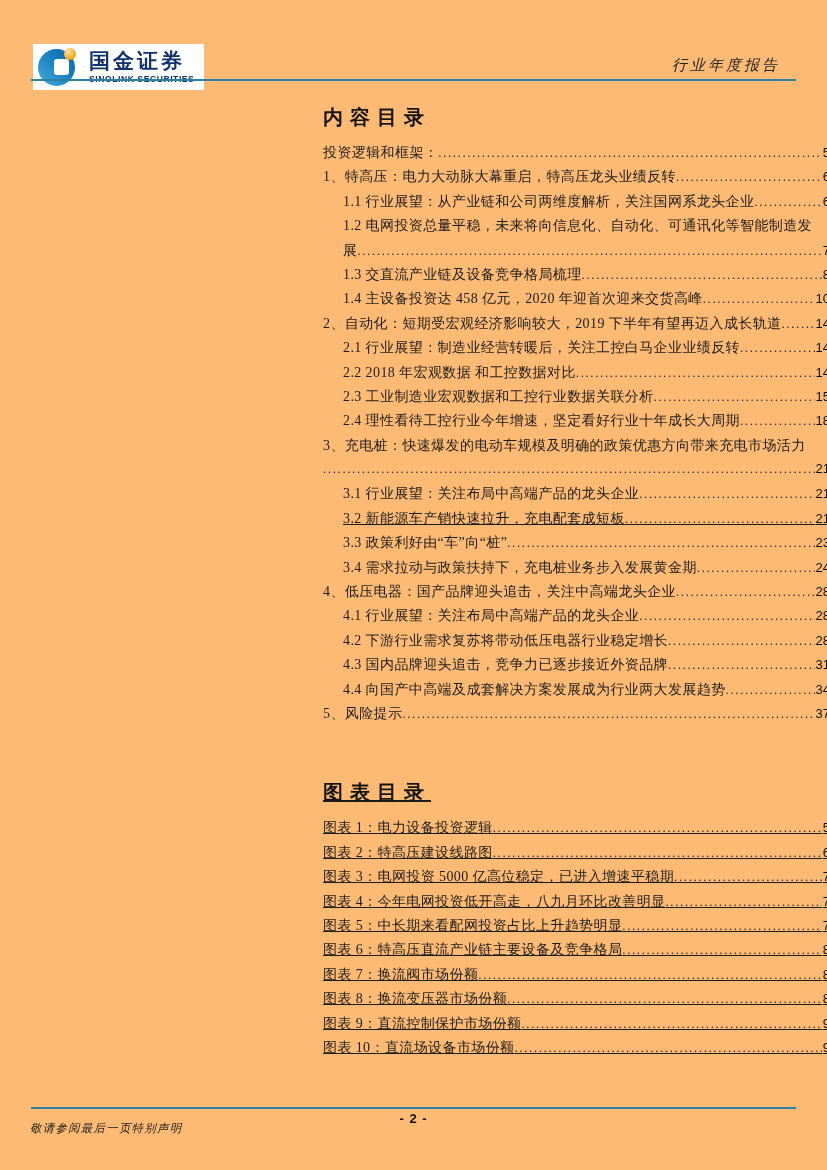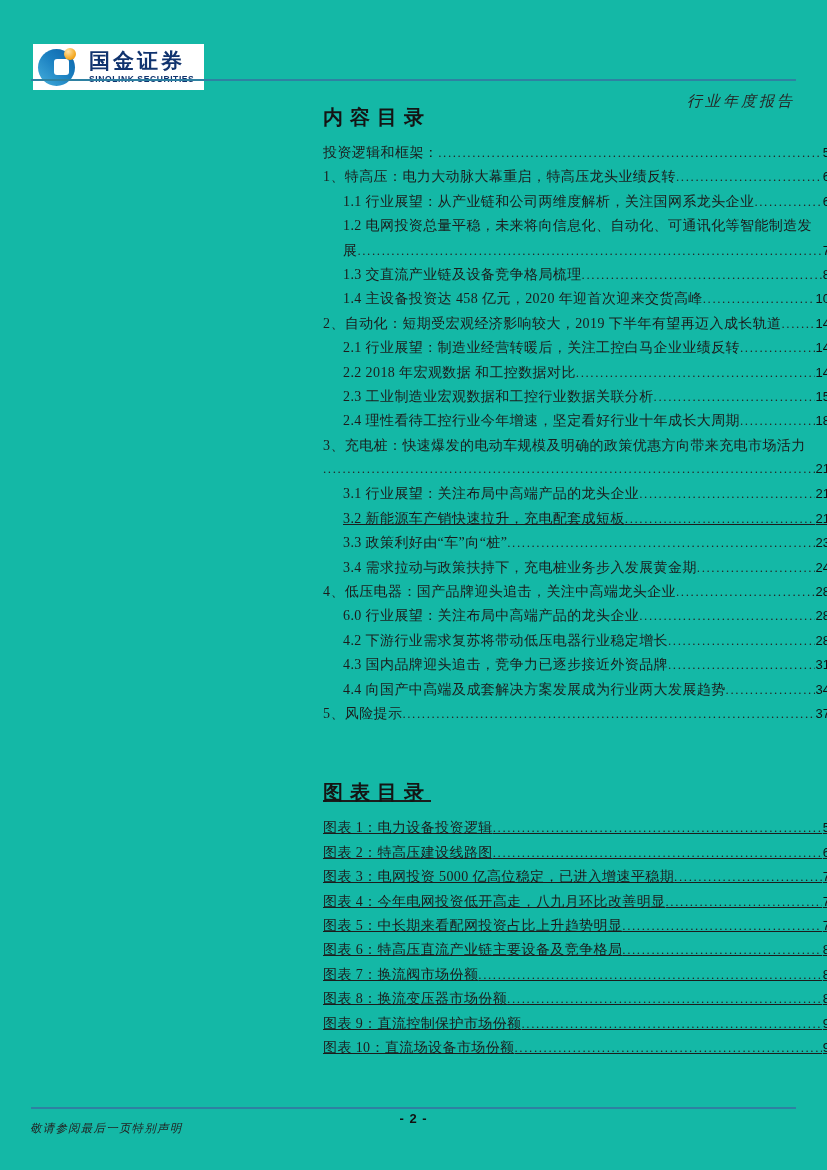--- a/index.html
+++ b/index.html
@@ -2,21 +2,21 @@
 <html><head>
 <meta charset="utf-8">
 <style>
   * { margin:0; padding:0; box-sizing:border-box; }
   html,body { width:827px; height:1170px; }
   body {
     background:#fdf8ea;
     font-family:"Liberation Serif","DejaVu Serif",serif;
     color:#1c1c1c;
   }
-  .page { position:relative; width:827px; height:1170px; overflow:hidden; background:#14b8a6; }
+  .page { position:relative; width:827px; height:1170px; overflow:hidden; background:#fdba74; }
 
   
   .brand {
     position:absolute; left:33px; top:44px;
     background:#ffffff;
     display:flex; align-items:center; gap:9px;
     padding:4px 10px 4px 5px;
   }
   .logo-mark { position:relative; width:42px; height:38px; }
   .logo-circle {
@@ -33,22 +33,22 @@
   }
   .brand-text { display:flex; flex-direction:column; line-height:1.08; }
   .brand-cn {
     font-size:21px; font-weight:bold; color:#10336e; letter-spacing:3px;
   }
   .brand-en {
     font-family:"Liberation Sans","DejaVu Sans",sans-serif;
     font-size:8.5px; font-weight:bold; color:#10336e; letter-spacing:0.6px; margin-top:2px;
   }
   .header-right {
-    position:absolute; right:32px; top:56px;
-    font-size:15px; letter-spacing:3px; color:#262626; font-style:italic;margin-top:36px;
+    position:absolute; right:47px; top:56px;
+    font-size:15px; letter-spacing:3px; color:#262626; font-style:italic;
   }
   .header-rule { position:absolute; left:31px; right:31px; top:79px; height:2px; background:#2e81a2; }
 
   
   .content { position:absolute; left:280px; top:104px; width:507px;margin-left:43px; }
   .section-title {
     font-size:20px; font-weight:bold; letter-spacing:7px; color:#141414;
     margin-bottom:13px;
   }
   .toc-row {
@@ -188,21 +188,21 @@
     <span class="toc-text">3.4 需求拉动与政策扶持下，充电桩业务步入发展黄金期</span>
     <span class="leader"></span>
     <span class="toc-page">24</span>
   </div>
         <div class="toc-row">
     <span class="toc-text">4、低压电器：国产品牌迎头追击，关注中高端龙头企业</span>
     <span class="leader"></span>
     <span class="toc-page">28</span>
   </div>
         <div class="toc-row" style="padding-left: 20px;">
-    <span class="toc-text">6.0 行业展望：关注布局中高端产品的龙头企业</span>
+    <span class="toc-text">4.1 行业展望：关注布局中高端产品的龙头企业</span>
     <span class="leader"></span>
     <span class="toc-page">28</span>
   </div>
         <div class="toc-row" style="padding-left: 20px;">
     <span class="toc-text">4.2 下游行业需求复苏将带动低压电器行业稳定增长</span>
     <span class="leader"></span>
     <span class="toc-page">28</span>
   </div>
         <div class="toc-row" style="padding-left: 20px;">
     <span class="toc-text">4.3 国内品牌迎头追击，竞争力已逐步接近外资品牌</span>

